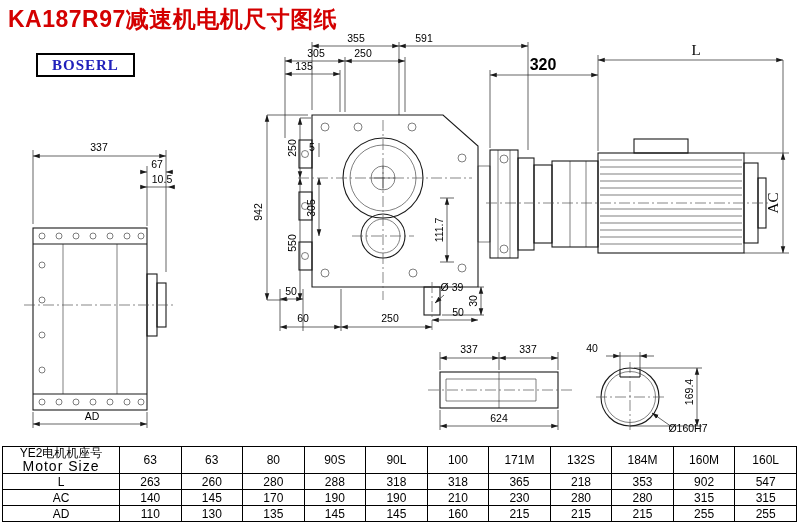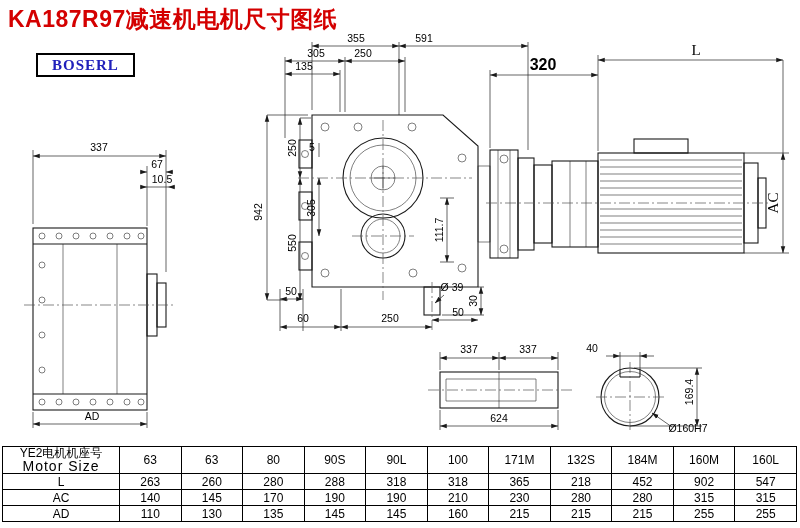--- a/index.html
+++ b/index.html
@@ -298,21 +298,21 @@
     <tr>
       <th>L</th>
       <td>263</td>
       <td>260</td>
       <td>280</td>
       <td>288</td>
       <td>318</td>
       <td>318</td>
       <td>365</td>
       <td>218</td>
-      <td>452</td>
+      <td>353</td>
       <td>902</td>
       <td>547</td>
     </tr>
     <tr>
       <th>AC</th>
       <td>140</td>
       <td>145</td>
       <td>170</td>
       <td>190</td>
       <td>190</td>

